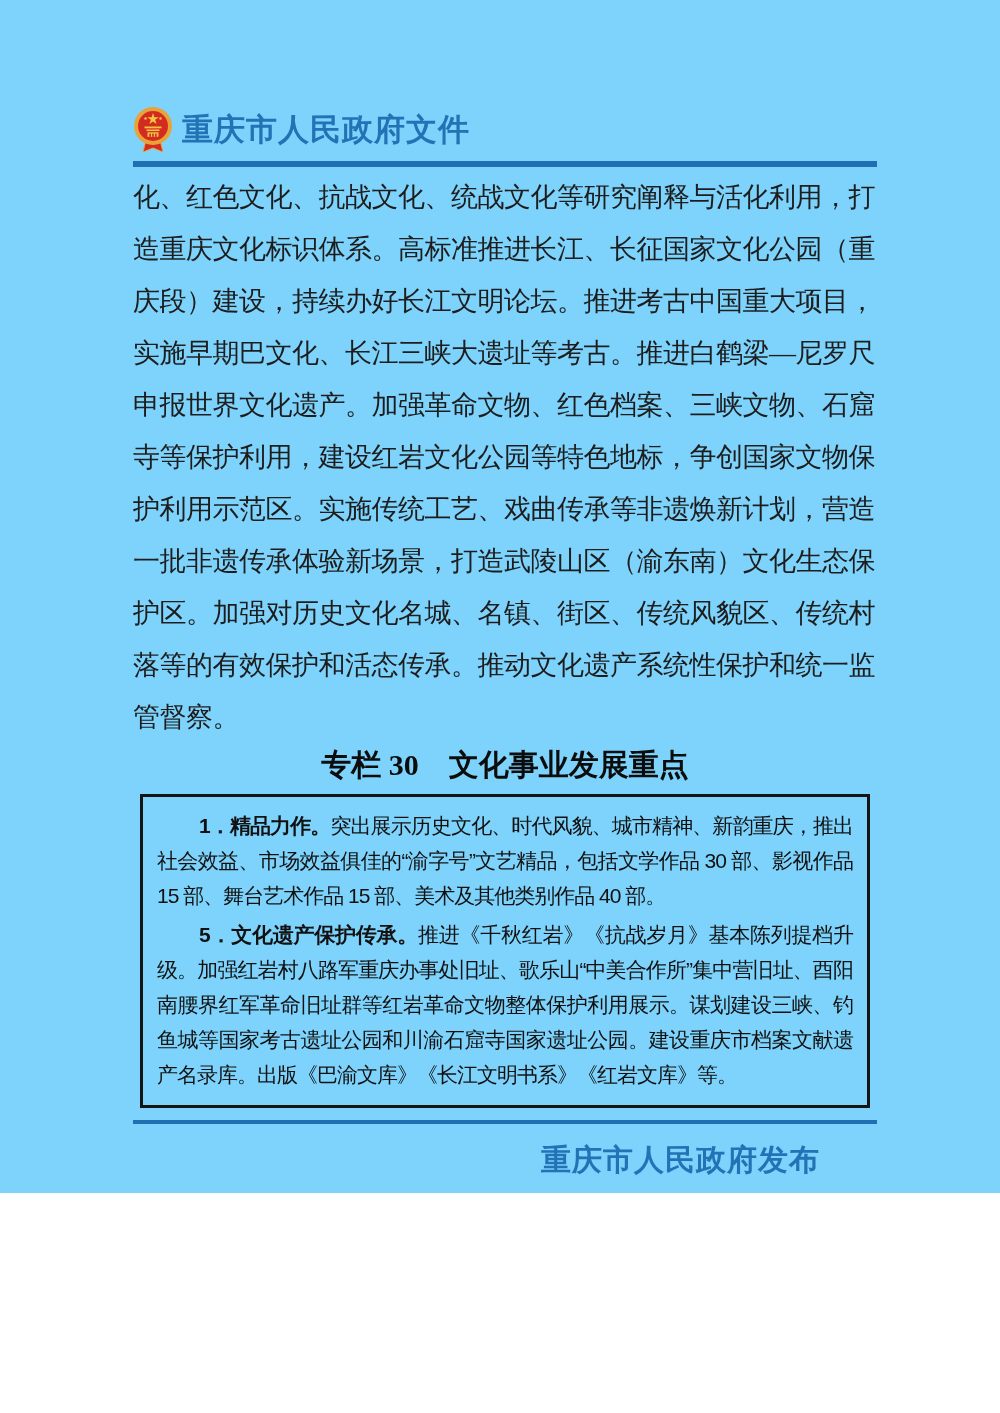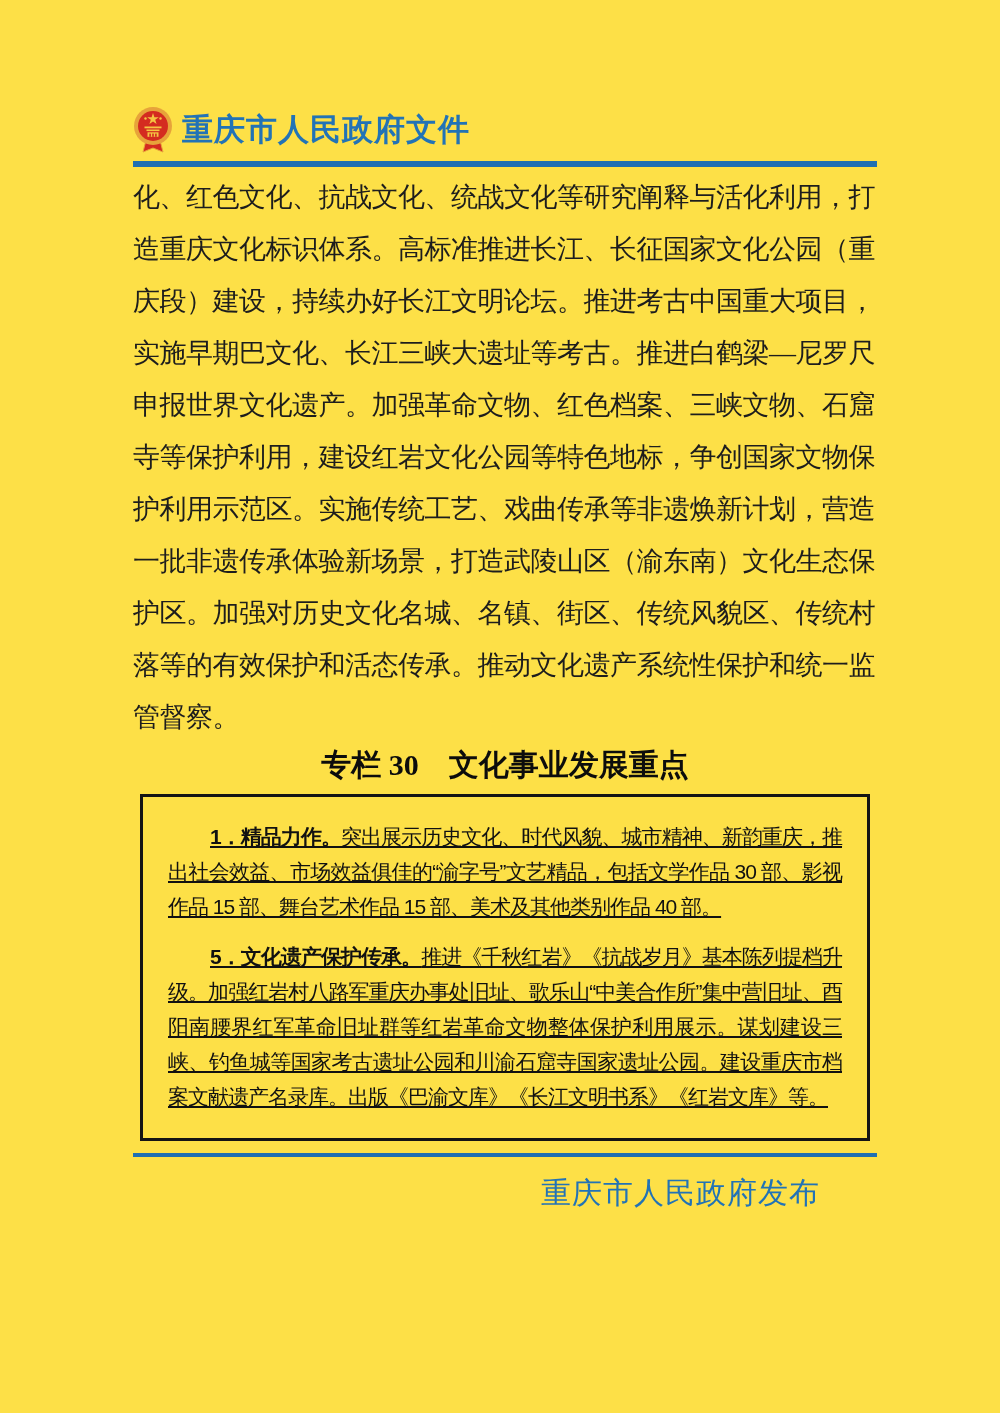--- a/index.html
+++ b/index.html
@@ -3,22 +3,22 @@
 <meta charset="utf-8">
 <style>
   html, body {
     margin: 0;
     padding: 0;
     background: #ffffff;
   }
   .page {
     position: relative;
     width: 1000px;
-    height: 1413px;
-    background: #fde047;
+    height: 1193px;
+    background: #7dd3fc;
     overflow: hidden;
     font-family: "Liberation Serif", serif;
   }
   .content {
     position: absolute;
     left: 133px;
     top: 0;
     width: 744px;
   }
   
@@ -76,48 +76,47 @@
   .panel {
     box-sizing: border-box;
     margin: 7px 0 0 7px;
     width: 730px;
     border: 3px solid #141414;
     padding: 7px 10px 9px 10px;
     font-family: "Liberation Sans", sans-serif;
     color: #111111;
   }
   .panel p {
-    margin: 15px;
+    margin: 4px;
     font-size: 21px;
     line-height: 35px;
     letter-spacing: -1px;
     text-indent: 2em;
     text-align: justify;
-    text-decoration: underline;
   }
   .panel .lead {
     font-weight: bold;
   }
   
   .page-number {
     margin-top: 6px;
     text-align: right;
     font-size: 26px;
     line-height: 30px;
     color: #2b2b2b;
     font-family: "Liberation Serif", serif;
     letter-spacing: 2px;
   }
   .publisher {
     margin-top: 18px;
     padding-right: 57px;
     text-align: right;
     font-size: 30px;
     line-height: 36px;
-    font-weight: normal;
+    font-weight: bold;
     color: #2273b6;
     letter-spacing: 1px;
     font-family: "Liberation Serif", serif;
   }
 </style>
 </head>
 <body>
 
 <div class="page">
   <div class="content">

